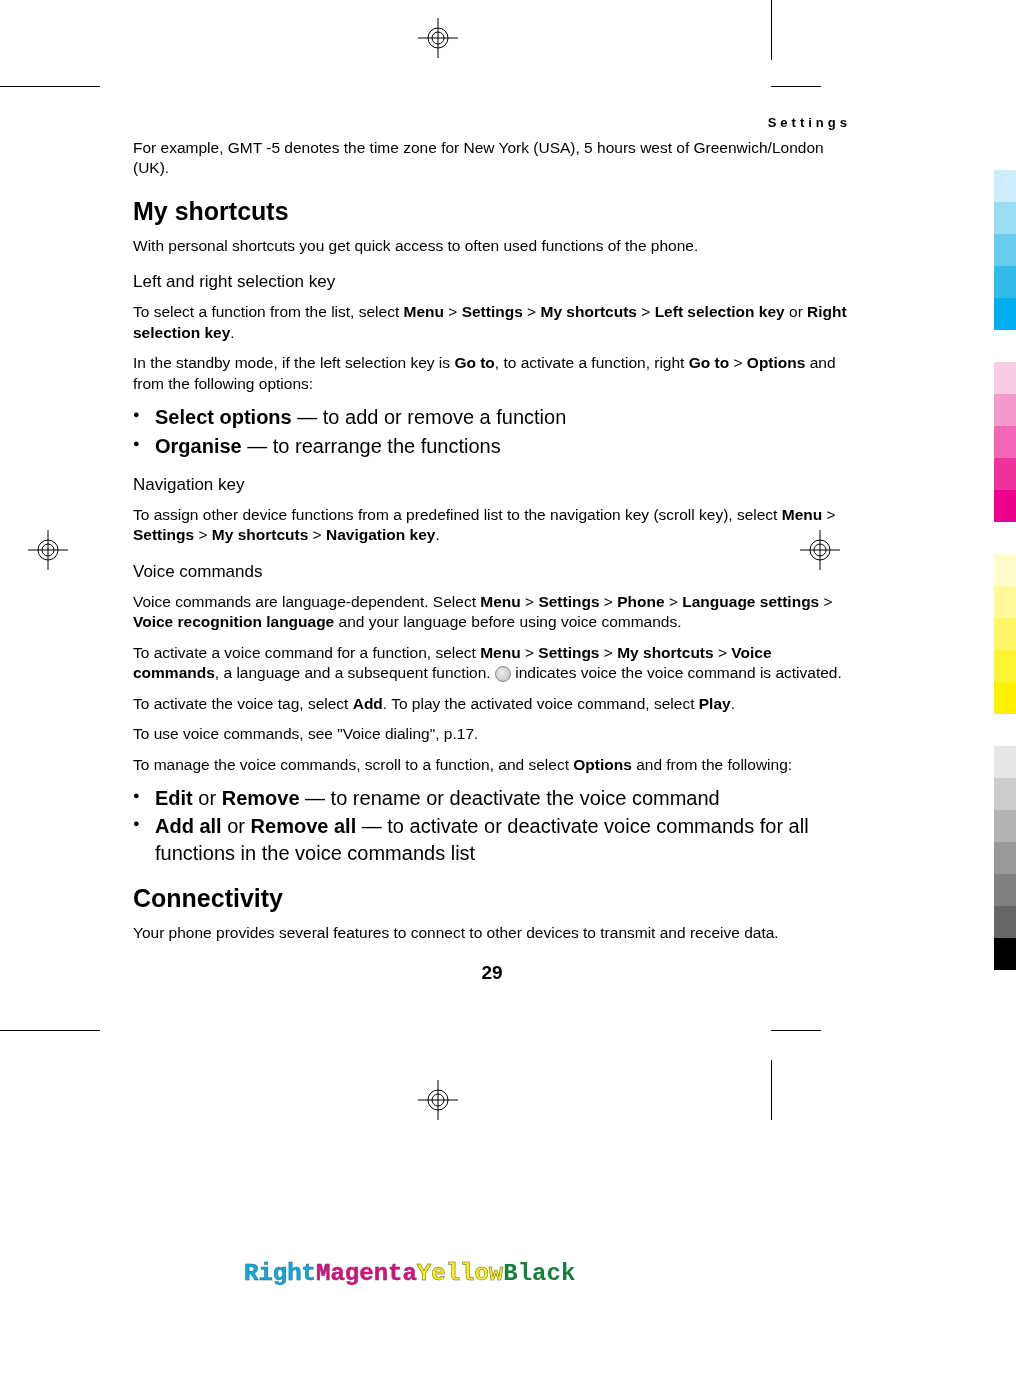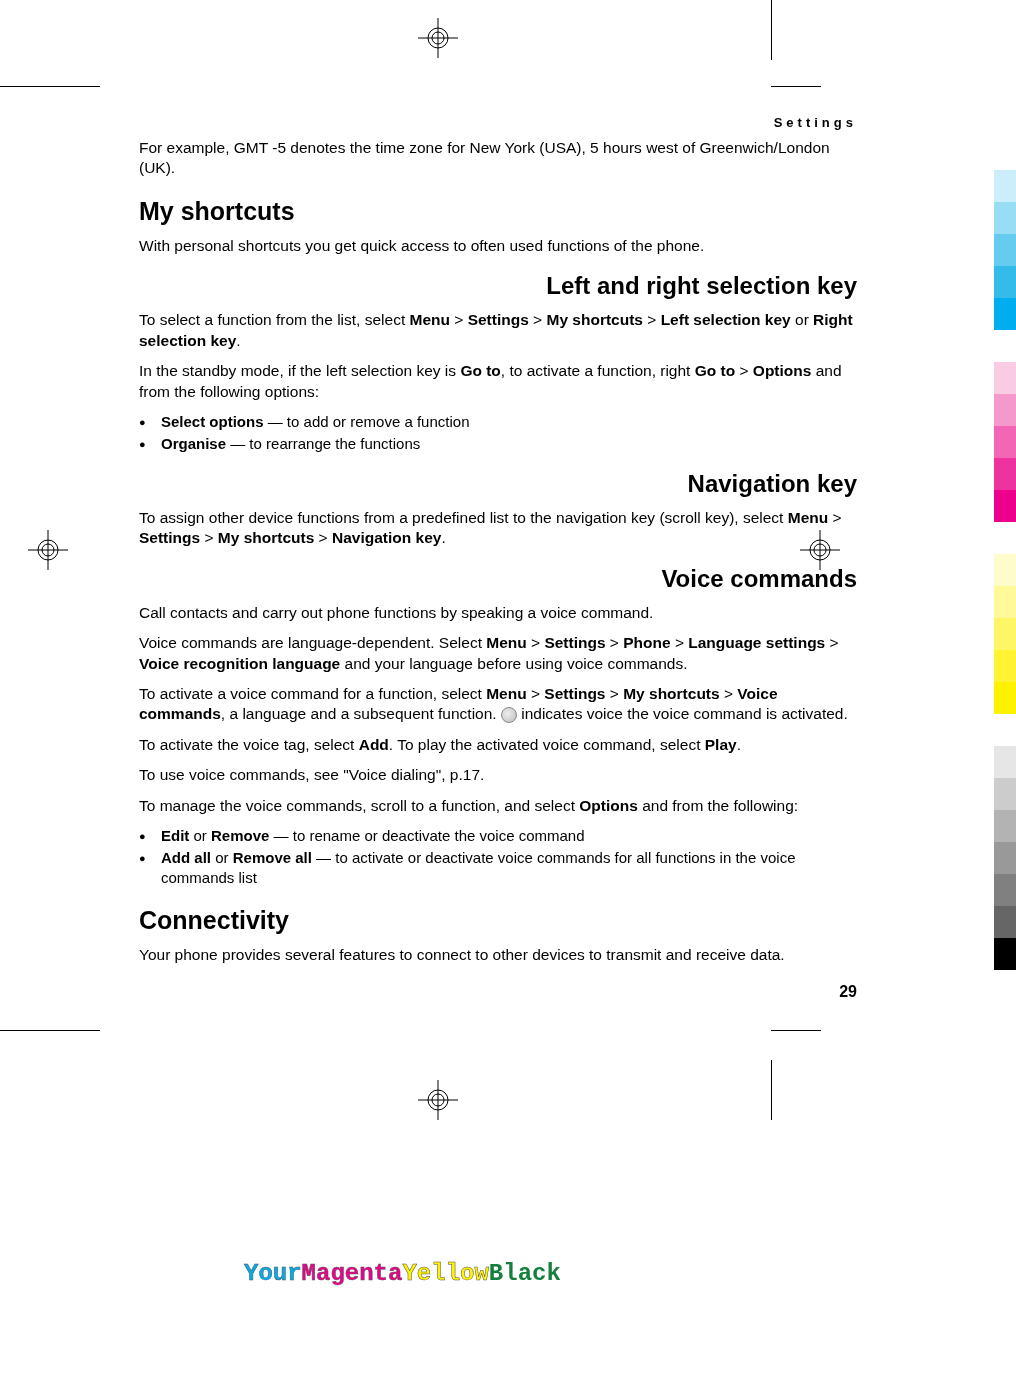--- a/index.html
+++ b/index.html
@@ -24,39 +24,39 @@
   .reg-left { top: 530px; left: 28px; }
   .reg-right { top: 530px; right: 176px; }
   .reg-bot { top: 1080px; left: 418px; }
   .reg-mark svg { width: 100%; height: 100%; }
 
   .color-bars { position: absolute; right: 0; top: 170px; width: 22px; }
   .color-bars div { width: 22px; height: 32px; }
 
   .page {
     position: absolute;
-    left: 139px;
+    left: 133px;
     top: 115px;
     width: 718px;
   }
   .header-label {
     text-align: right;
     font-size: 13px;
     font-weight: bold;
     letter-spacing: 4px;
     margin-bottom: 8px;
   }
   .para { font-size: 15.5px; line-height: 1.32; margin-bottom: 10px; }
   h1 { font-size: 25px; font-weight: bold; margin-top: 18px; margin-bottom: 10px; }
-  h2 { font-size: 24px; font-weight: bold; margin-top: 16px; margin-bottom: 10px; text-align: right; }
+  h2 { font-size: 17px; font-weight: normal; margin-top: 16px; margin-bottom: 10px; }
   ul { list-style: none; margin-bottom: 10px; }
-  ul li { font-size: 15px; line-height: 1.32; padding-left: 22px; position: relative; margin-bottom: 2px; }
+  ul li { font-size: 20px; line-height: 1.32; padding-left: 22px; position: relative; margin-bottom: 2px; }
   ul li::before { content: "●"; position: absolute; left: 0; font-size: 11px; top: 3px; }
   .b { font-weight: bold; }
-  .page-num { text-align: right; font-size: 16px; font-weight: bold; margin-top: 18px; }
+  .page-num { text-align: center; font-size: 19px; font-weight: bold; margin-top: 18px; }
   .vc-icon { display: inline-block; width: 16px; height: 16px; border: 1px solid #888; border-radius: 50%; vertical-align: middle; background: radial-gradient(circle at 40% 40%, #eee, #bbb); }
 
   .cmyk { position: absolute; left: 244px; top: 1260px; font-family: "Courier New", monospace; font-size: 24px; font-weight: bold; }
   .cmyk .c { color: #00AEEF; }
   .cmyk .m { color: #EC008C; }
   .cmyk .y { color: #FFF200; }
   .cmyk .k { color: #15803d; }
   .cmyk .ol { -webkit-text-stroke: 0.5px #555; }
 </style>
 </head>
@@ -140,21 +140,20 @@
     <li><span class="b">Select options</span><span>  — to add or remove a function</span></li>
     <li><span class="b">Organise</span><span>  — to rearrange the functions</span></li>
   </ul>
 
   <h2>Navigation key</h2>
   <div class="para">
     <span>To assign other device functions from a predefined list to the navigation key (scroll key), select </span><span class="b">Menu</span><span> &gt; </span><span class="b">Settings</span><span> &gt; </span><span class="b">My shortcuts</span><span> &gt; </span><span class="b">Navigation key</span><span>.</span>
   </div>
 
   <h2>Voice commands</h2>
-  <div class="para">Call contacts and carry out phone functions by speaking a voice command.</div>
   <div class="para">
     <span>Voice commands are language-dependent. Select </span><span class="b">Menu</span><span> &gt; </span><span class="b">Settings</span><span> &gt; </span><span class="b">Phone</span><span> &gt; </span><span class="b">Language settings</span><span> &gt; </span><span class="b">Voice recognition language</span><span> and your language before using voice commands.</span>
   </div>
   <div class="para">
     <span>To activate a voice command for a function, select </span><span class="b">Menu</span><span> &gt; </span><span class="b">Settings</span><span> &gt; </span><span class="b">My shortcuts</span><span> &gt; </span><span class="b">Voice commands</span><span>, a language and a subsequent function. </span><span class="vc-icon"></span><span> indicates voice the voice command is activated.</span>
   </div>
   <div class="para">
     <span>To activate the voice tag, select </span><span class="b">Add</span><span>. To play the activated voice command, select </span><span class="b">Play</span><span>.</span>
   </div>
   <div class="para">To use voice commands, see "Voice dialing", p.17.</div>
@@ -166,14 +165,14 @@
     <li><span class="b">Add all</span><span> or </span><span class="b">Remove all</span><span> — to activate or deactivate voice commands for all functions in the voice commands list</span></li>
   </ul>
 
   <h1>Connectivity</h1>
   <div class="para">Your phone provides several features to connect to other devices to transmit and receive data.</div>
 
   <div class="page-num">29</div>
 </div>
 
 <div class="cmyk">
-  <span class="c ol">Your</span><span class="m ol">Magenta</span><span class="y ol">Yellow</span><span class="k">Black</span>
+  <span class="c ol">Right</span><span class="m ol">Magenta</span><span class="y ol">Yellow</span><span class="k">Black</span>
 </div>
 
 </body></html>

